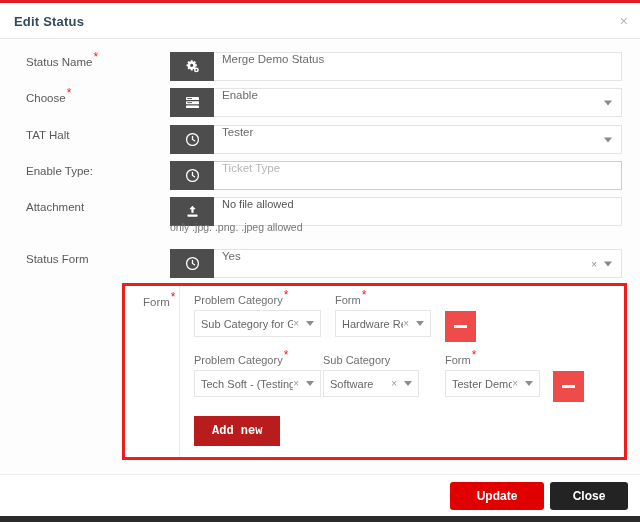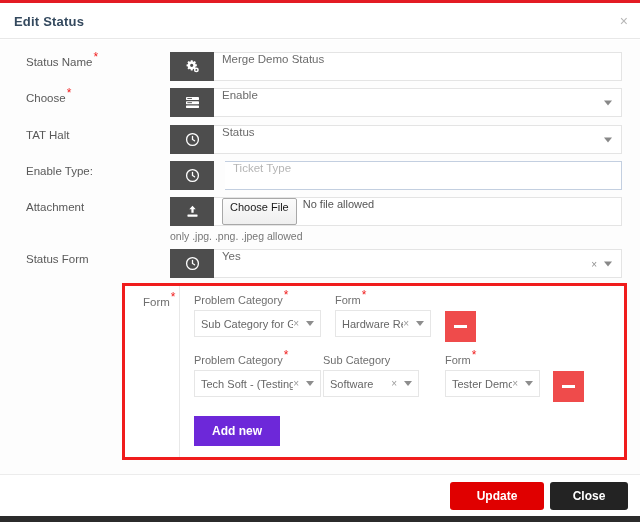--- a/index.html
+++ b/index.html
@@ -123,21 +123,21 @@
     border-left: none;
     background: #ffffff;
     display: flex;
     padding: 0 8px;
     font-size: 11.5px;
     color: #6b6b6b;
     position: relative;
     white-space: nowrap;
     overflow: hidden;
   }
-  .igfield.focused { border-color: #c3cfe0; margin-left: 11px; }
+  .igfield.focused { border-color: #c3cfe0; }
   .igfield .ph { color: #b5b5b5; }
 
   .caret {
     position: absolute;
     right: 9px;
     top: 50%;
     transform: translateY(-50%);
     width: 0; height: 0;
     border-left: 4px solid transparent;
     border-right: 4px solid transparent;
@@ -270,28 +270,28 @@
   }
   .minus-btn .bar {
     width: 13px;
     height: 3px;
     background: #ffffff;
     display: block;
   }
 
   .addnew-btn {
     position: absolute;
-    background: #6d28d9;
+    background: #b91c1c;
     color: #ffffff;
     border: none;
     font-size: 12px;
     font-weight: bold;
     padding: 8px 18px;
     cursor: pointer;
-    font-family: Liberation Sans, sans-serif;
+    font-family: Liberation Mono, monospace;
   }
 
   
   .modal-footer {
     position: absolute;
     bottom: 6px; left: 0;
     width: 640px;
     height: 42px;
     background: #ffffff;
     border-top: 1px solid #ececec;
@@ -383,21 +383,21 @@
     <div class="form-row" style="top:85px;">
       <div class="row-label">TAT Halt</div>
       <div class="input-group">
         <div class="igaddon">
           <svg width="15" height="15" viewBox="0 0 16 16" fill="none" stroke="#fff" stroke-width="1.4">
             <circle cx="8" cy="8" r="6.3"></circle>
             <path d="M8 4.6V8l2.2 1.4" stroke-linecap="round"></path>
           </svg>
         </div>
         <div class="igfield">
-          <span>Status</span>
+          <span>Tester</span>
           <span class="caret"></span>
         </div>
       </div>
     </div>
 
     <div class="form-row" style="top:121px;">
       <div class="row-label">Enable Type:</div>
       <div class="input-group">
         <div class="igaddon">
           <svg width="15" height="15" viewBox="0 0 16 16" fill="none" stroke="#fff" stroke-width="1.4">
@@ -414,25 +414,24 @@
     <div class="form-row" style="top:157px;">
       <div class="row-label">Attachment</div>
       <div class="input-group">
         <div class="igaddon">
           <svg width="15" height="15" viewBox="0 0 16 16" fill="#fff">
             <path d="M8 1.8 4.6 5.6h2.2v3.6h2.4V5.6h2.2z"></path>
             <rect x="2.6" y="11.2" width="10.8" height="2.3" rx="0.6"></rect>
           </svg>
         </div>
         <div class="igfield">
-          <span class="filebtn">Choose File</span>
           <span class="filename">No file allowed</span>
         </div>
       </div>
-      <div class="helper" style="top:33px;">only .jpg. .png. .jpeg allowed</div>
+      <div class="helper" style="top:24px;">only .jpg. .png. .jpeg allowed</div>
     </div>
 
     <div class="form-row" style="top:209px;">
       <div class="row-label">Status Form</div>
       <div class="input-group">
         <div class="igaddon">
           <svg width="15" height="15" viewBox="0 0 16 16" fill="none" stroke="#fff" stroke-width="1.4">
             <circle cx="8" cy="8" r="6.3"></circle>
             <path d="M8 4.6V8l2.2 1.4" stroke-linecap="round"></path>
           </svg>

